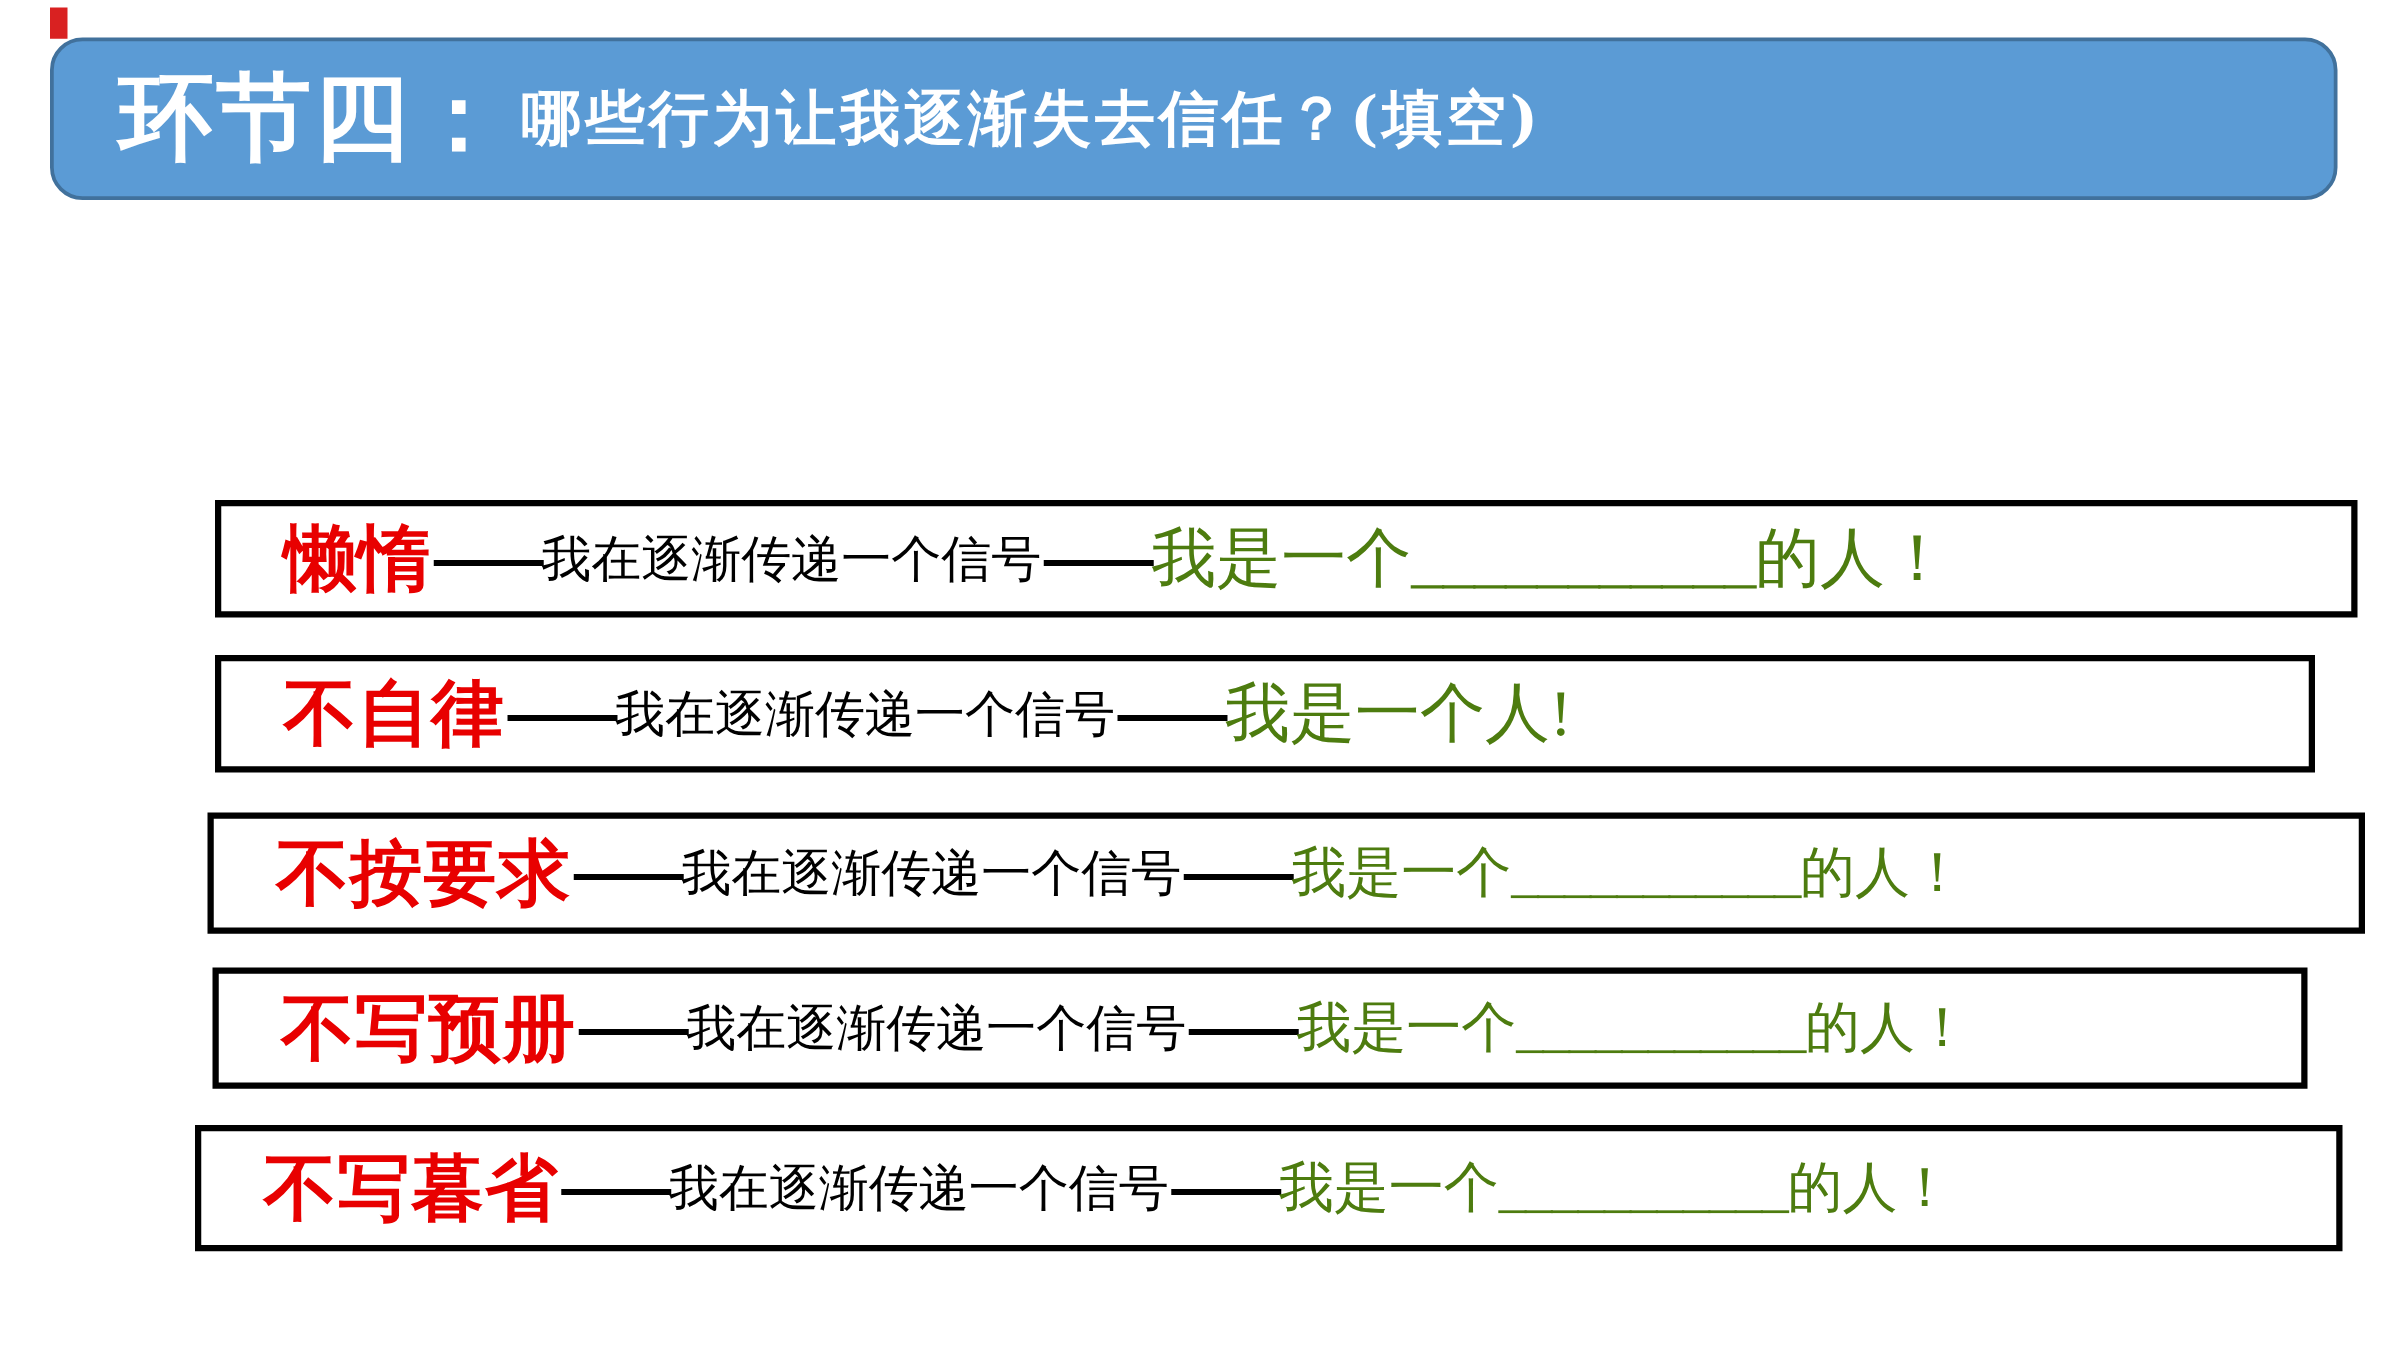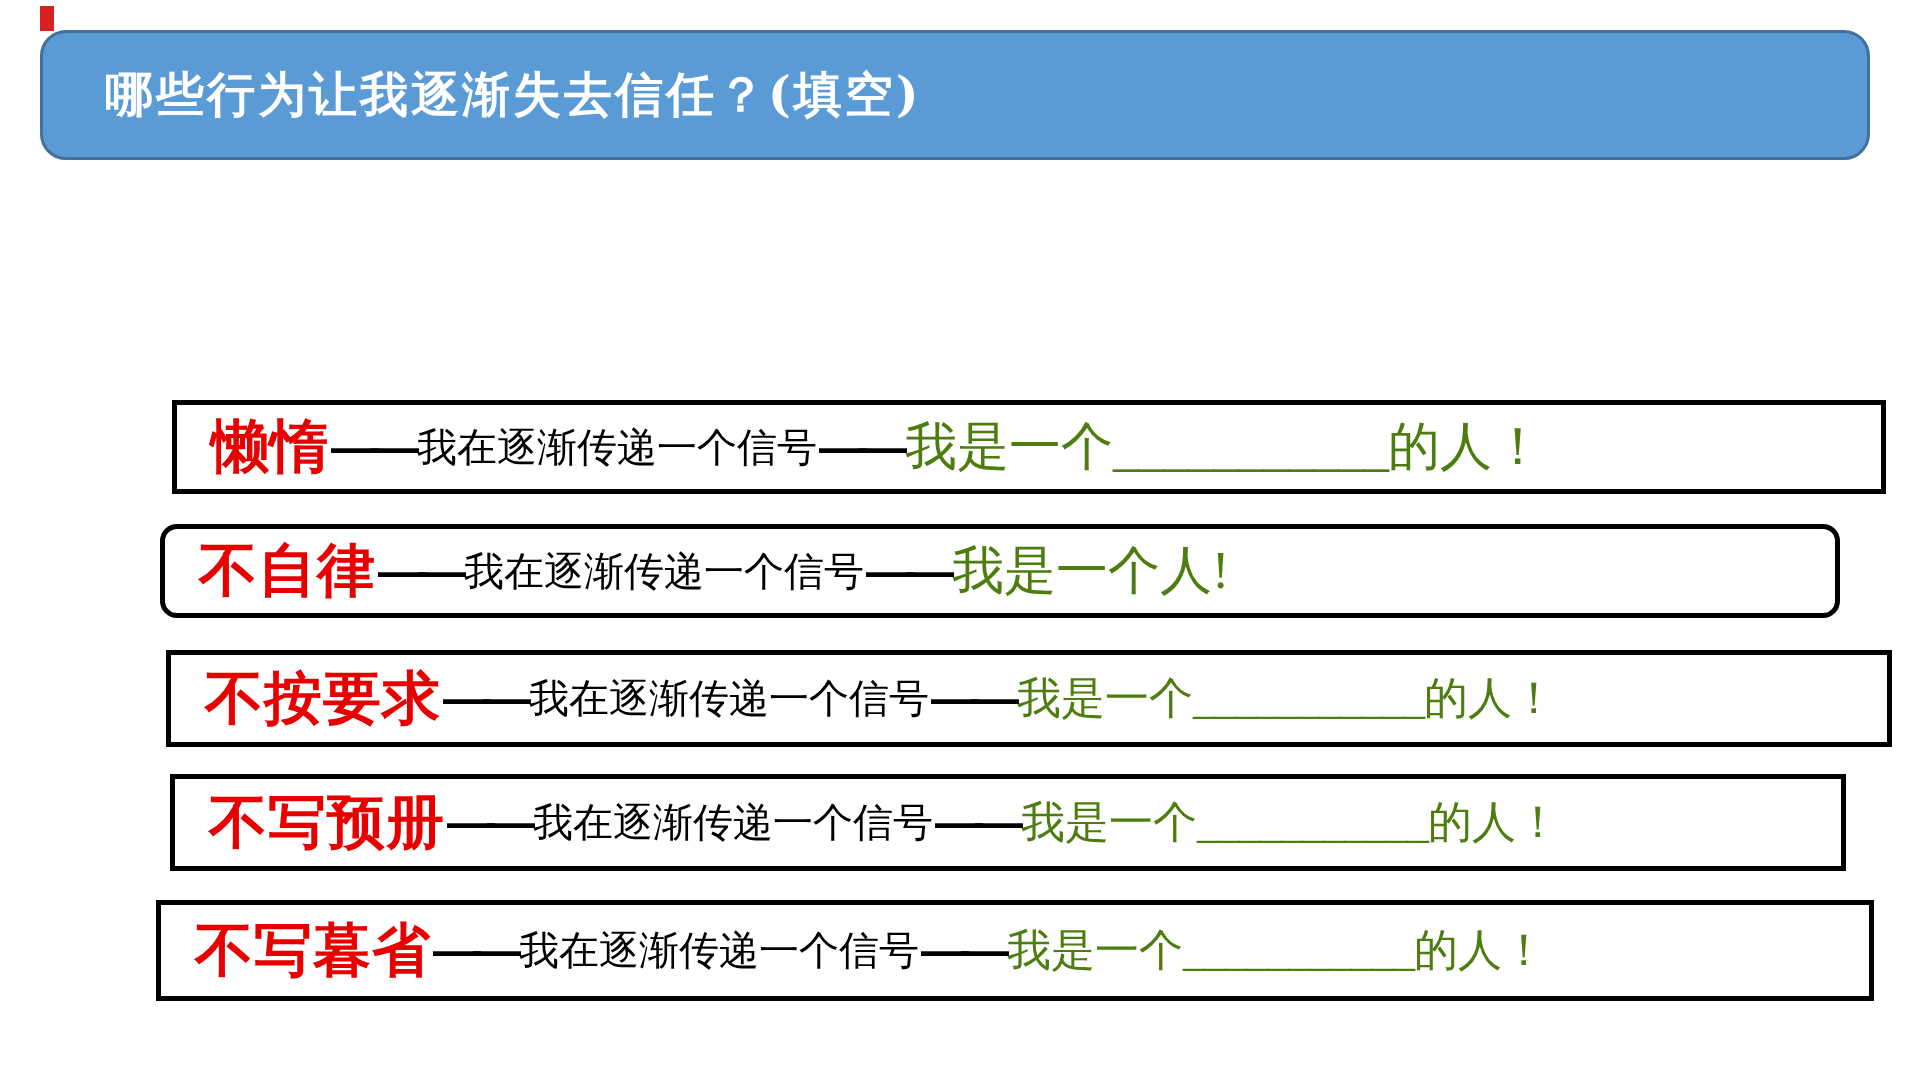--- a/index.html
+++ b/index.html
@@ -20,24 +20,24 @@
     font-family:"Liberation Sans",sans-serif;font-weight:900;
     font-size:76px;color:#ffffff;letter-spacing:2px;white-space:nowrap;
   }
   .banner-title{
     font-family:"DejaVu Serif",serif;font-weight:700;
     font-size:48px;color:#ffffff;letter-spacing:3px;margin-left:10px;white-space:nowrap;
   }
   .row{
     position:absolute;background:#ffffff;border:5px solid #000000;
     box-sizing:border-box;display:flex;align-items:center;
-    padding-left:34px;white-space:nowrap;
+    padding-left:50px;white-space:nowrap;
   }
   .r1{left:172px;top:400px;width:1714px;height:94px;}
-  .r2{left:160px;top:524px;width:1680px;height:94px;border-radius:17px;}
+  .r2{left:172px;top:524px;width:1680px;height:94px;}
   .r3{left:166px;top:650px;width:1726px;height:97px;align-items:center;}
   .r4{left:170px;top:774px;width:1676px;height:97px;}
   .r5{left:156px;top:900px;width:1718px;height:101px;}
   .kw{
     font-family:"Liberation Sans",sans-serif;font-weight:900;
     font-size:58px;color:#e80000;letter-spacing:1px;
   }
   .dash{
     font-family:"Liberation Sans",sans-serif;font-weight:900;
     font-size:48px;color:#000000;letter-spacing:-8px;margin:0 6px 0 2px;
@@ -46,20 +46,21 @@
   .tail{font-size:52px;color:#4d7c0f;}
   .row-small .tail{font-size:44px;}
   .blank{letter-spacing:-1px;}
 </style>
 </head>
 <body>
 
 <div class="corner-mark"></div>
 
 <div class="banner">
+  <span class="banner-prefix">环节四：</span>
   <span class="banner-title">哪些行为让我逐渐失去信任？(填空)</span>
 </div>
 
 <div class="row r1">
   <span class="kw">懒惰</span>
   <span class="dash">——</span>
   <span class="mid">我在逐渐传递一个信号</span>
   <span class="dash">——</span>
   <span class="tail">我是一个</span>
   <span class="tail blank">___________</span>

